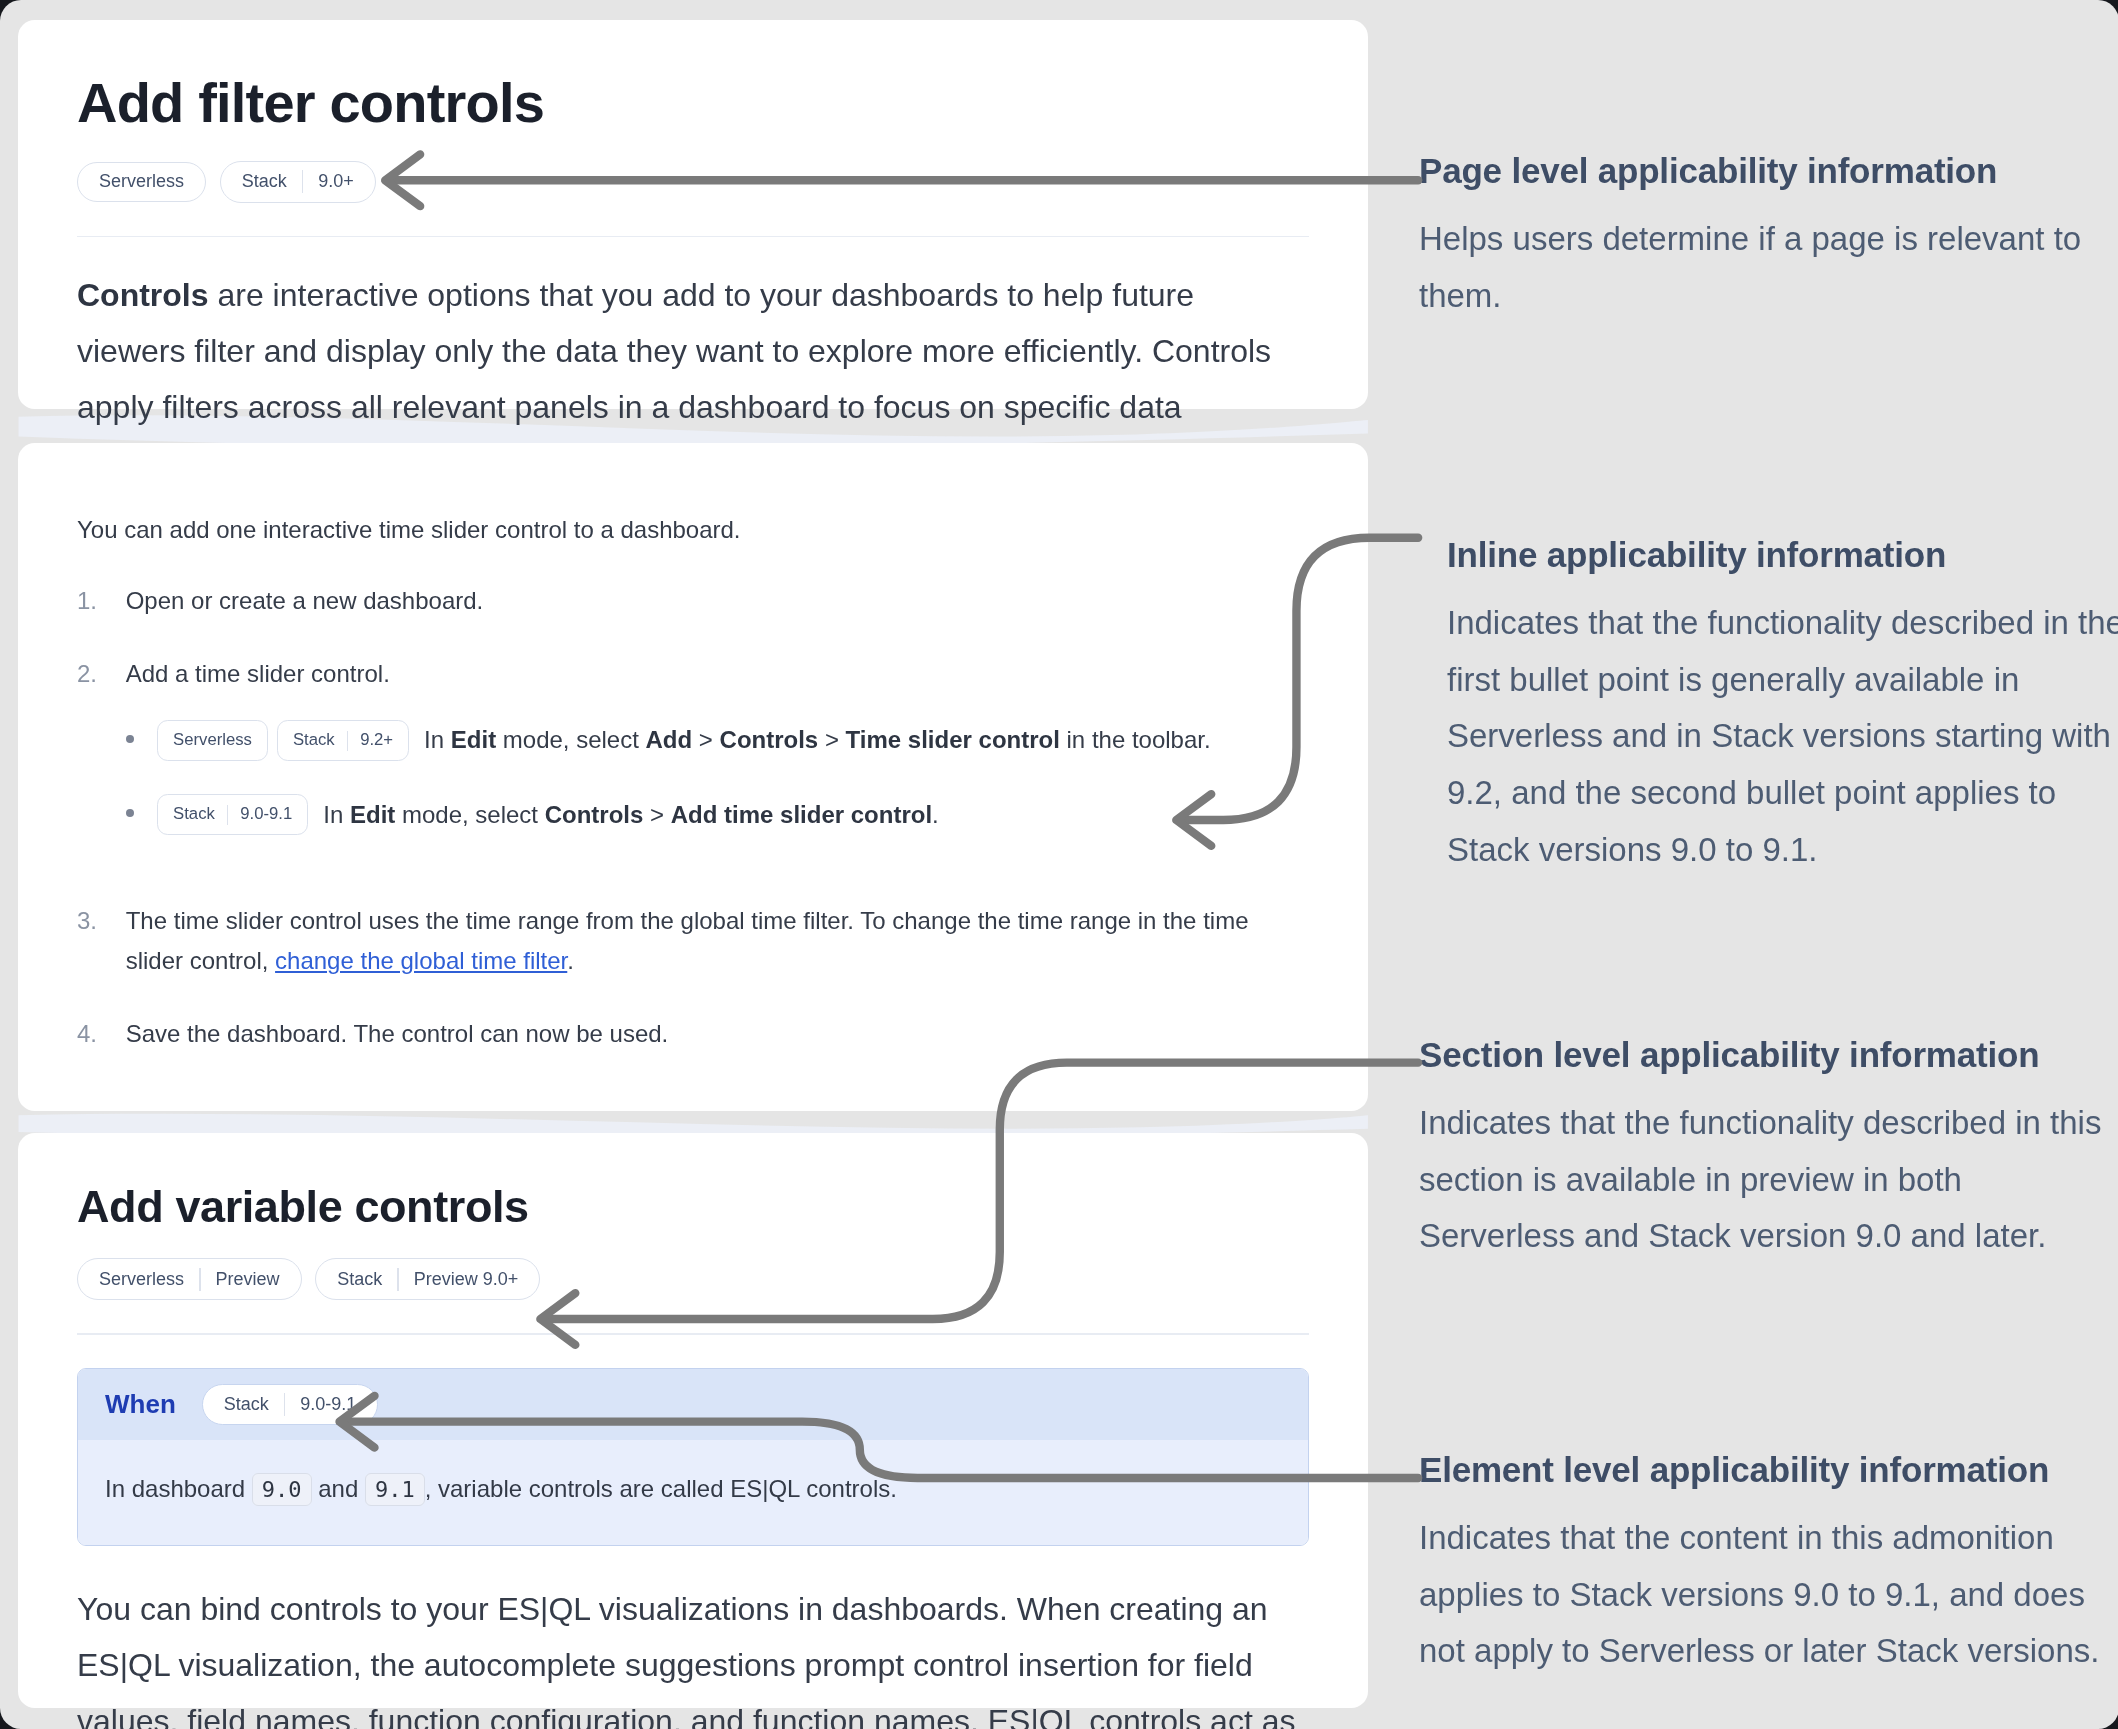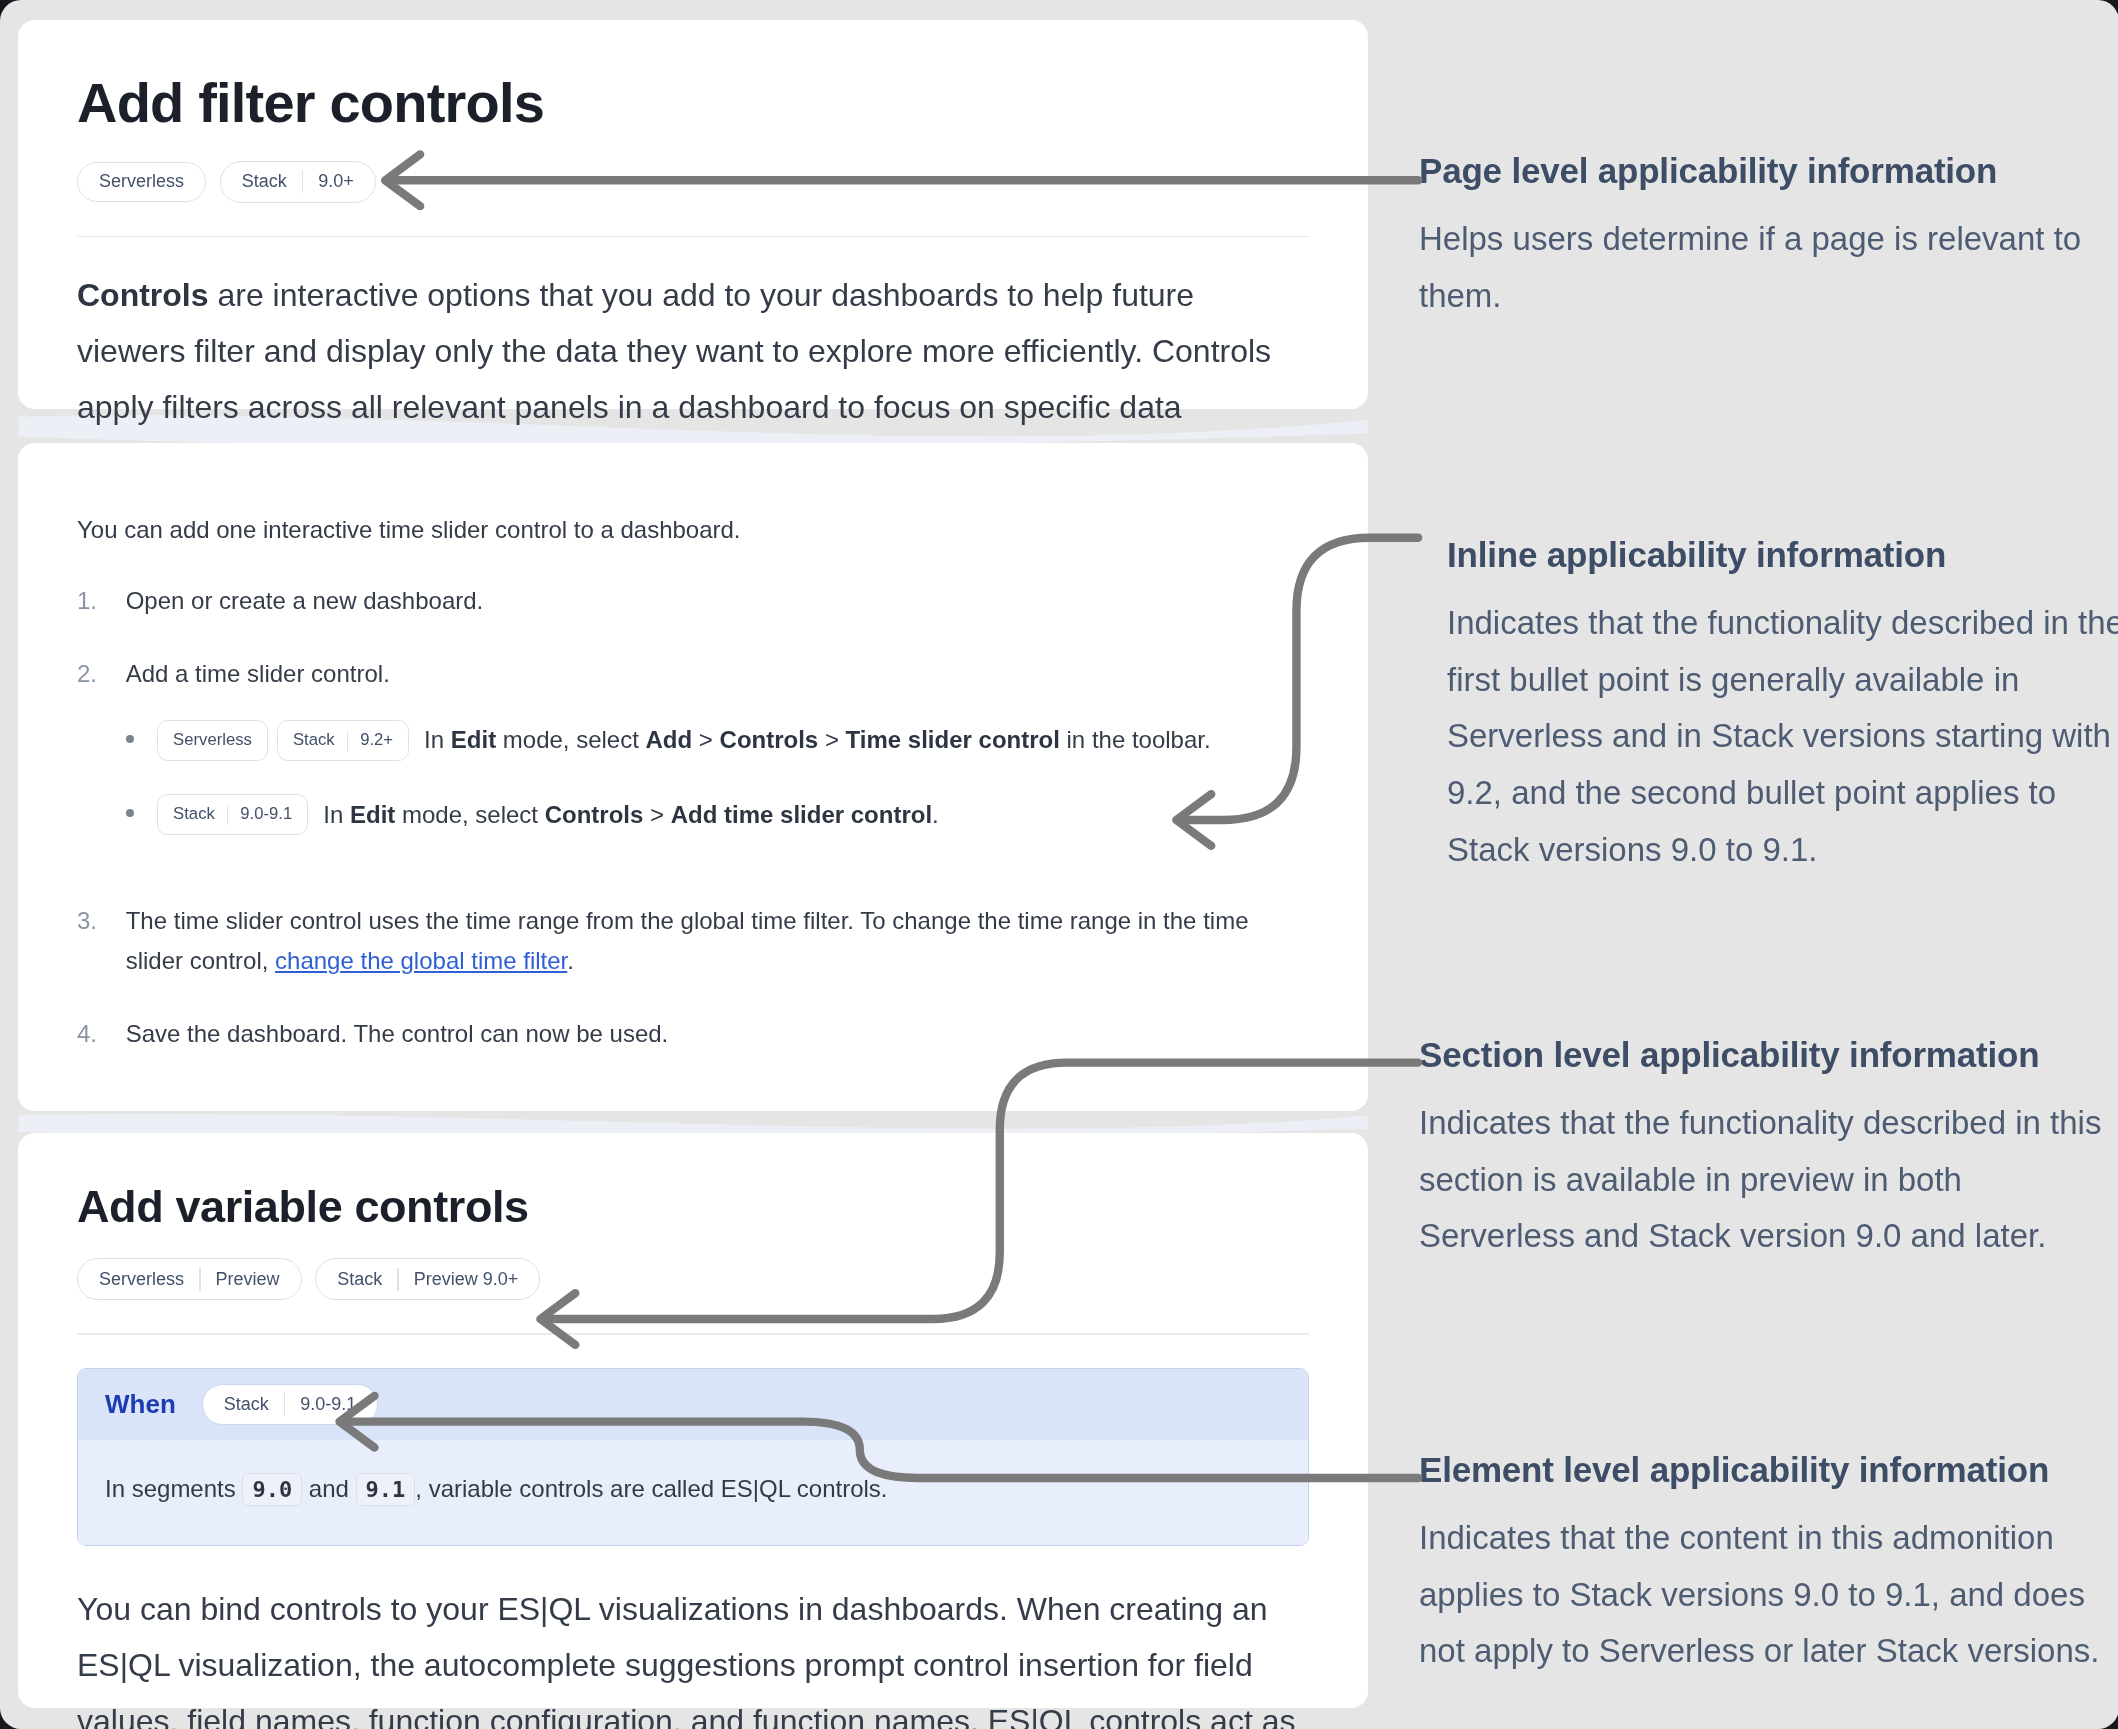--- a/index.html
+++ b/index.html
@@ -25,21 +25,21 @@
   }
   .badge .seg-div{width:1.5px;height:23px;background:#dde2ec;margin:0 15px;}
   .badge.small{border-radius:10.6px;padding:5.3px 15px;font-size:16.7px;}
   .badge.small .seg-div{height:20px;margin:0 12px;}
   .rule{height:1.5px;background:#e8ecf3;border:0;margin:33px 0 0 0;}
   .body-text{margin-top:30px;font-size:32px;line-height:1.75;color:#353c49;max-width:1240px;}
   .body-text strong,.li-text strong{font-weight:700;color:#2e3542;}
   a.doc-link{color:#2f5fd6;text-decoration:underline;}
   code.inline{
     font-family:"DejaVu Sans Mono","Liberation Mono",monospace;font-size:22px;
-    background:#eef1f9;border:1.5px solid #d9dee9;border-radius:6px;padding:3px 9px;color:#2e3542;font-weight:bold;
+    background:#eef1f9;border:1.5px solid #d9dee9;border-radius:6px;padding:3px 9px;color:#2e3542;
   }
   .intro{margin-top:27px;font-size:24px;line-height:1.7;color:#353c49;}
   ol.steps{list-style:none;margin:30px 0 0 0;padding:0;}
   ol.steps>li{display:flex;margin-bottom:32px;font-size:24px;line-height:1.7;color:#353c49;}
   .step-num{color:#8a93a3;min-width:35px;flex:0 0 auto;}
   .step-body{margin-left:13.7px;max-width:1171px;}
   ul.subs{list-style:none;margin:26px 0 4.6px 0;padding:0;}
   ul.subs>li{display:flex;align-items:baseline;margin-bottom:32px;}
   .dot{flex:0 0 auto;width:8.4px;height:8.4px;border-radius:50%;background:#7b8393;margin-right:23px;position:relative;top:-5.3px;}
   .sub-badges{display:inline-flex;gap:9px;margin-right:15px;vertical-align:middle;position:relative;top:-1.5px;}
@@ -146,21 +146,21 @@
     <hr class="rule">
     <div class="note">
       <div class="note-head">
         <span class="note-label">When</span>
         <span id="note-badge"><span class="badge note-badge">
               <span>Stack</span>
               <span class="seg-div"></span>
               <span>9.0-9.1</span>
             </span></span>
       </div>
-      <div class="note-body" id="note-body"><span>In segments </span><code class="inline">9.0</code><span> and </span><code class="inline">9.1</code><span>, variable controls are called ES|QL controls.</span></div>
+      <div class="note-body" id="note-body"><span>In dashboard </span><code class="inline">9.0</code><span> and </span><code class="inline">9.1</code><span>, variable controls are called ES|QL controls.</span></div>
     </div>
     <p class="body-text" id="para-card3" style="margin-top:35px;"><span>You can bind controls to your ES|QL visualizations in dashboards. When creating an ES|QL visualization, the autocomplete suggestions prompt control insertion for field values, field names, function configuration, and function names. ES|QL controls act as variables in your ES|QL visualization queries.</span></p>
   </section>
 
   <div class="annot" style="top:149px;">
     <div class="annot-title">Page level applicability information</div>
     <div class="annot-body">Helps users determine if a page is relevant to them.</div>
   </div>
   <div class="annot" style="top:533px;margin-left:28px;">
     <div class="annot-title">Inline applicability information</div>

